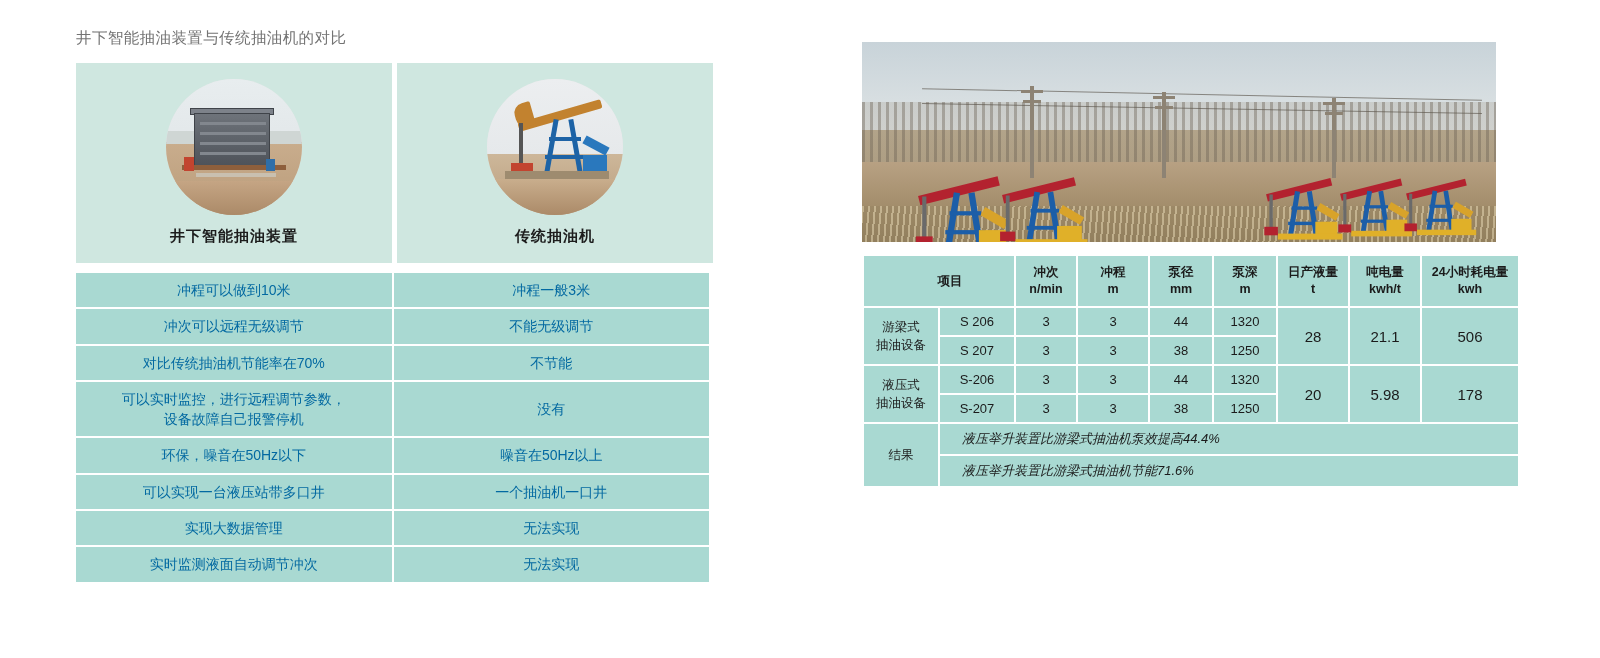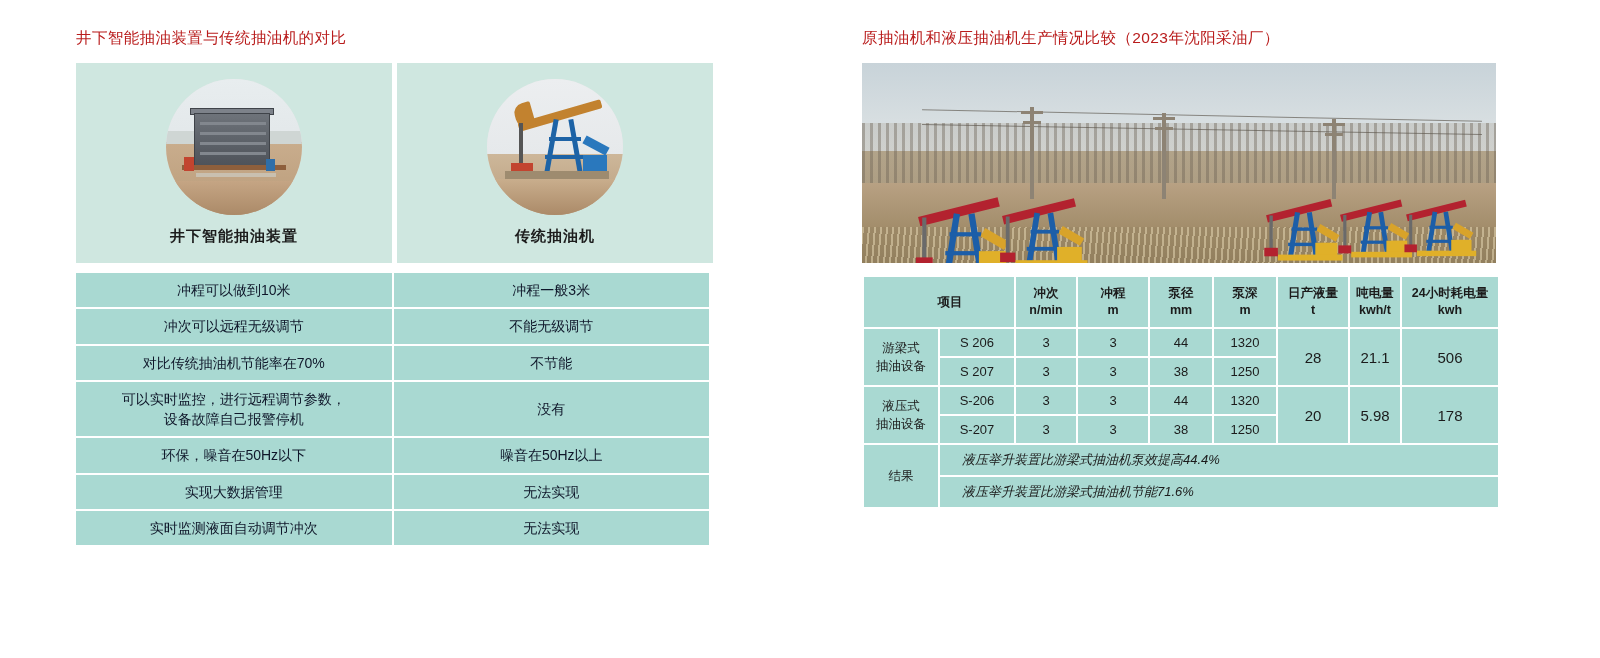--- a/index.html
+++ b/index.html
@@ -20,21 +20,21 @@
 
   
   .left-panel {
     position: absolute;
     left: 76px;
     top: 28px;
     width: 640px;
   }
   .panel-title {
     font-size: 15.5px;
-    color: #b91c1c;
+    color: #737373;
     letter-spacing: 0.4px;
     margin-bottom: 14px;
     white-space: nowrap;
   }
 
   .compare-head {
     display: flex;
     gap: 5px;
     width: 644px;
     align-items: flex-end;
@@ -109,21 +109,21 @@
     margin-top: 10px;
     display: flex;
     flex-direction: column;
     gap: 2px;
     width: 633px;
   }
   .compare-row { display: flex; gap: 2px; }
   .cmp-cell {
     width: 316px;
     background: #a9d9d2;
-    color: #0f172a;
+    color: #0369a1;
     font-size: 14px;
     line-height: 1.45;
     display: flex;
     align-items: center;
     justify-content: center;
     text-align: center;
     padding: 7px 10px;
     min-height: 30px;
   }
   .cmp-cell.tall { min-height: 48px; }
@@ -312,20 +312,32 @@
           </div>
           <div class="cmp-cell">
             <div>
               <span>噪音在50Hz以上</span>
             </div>
           </div>
         </div>
         <div class="compare-row">
           <div class="cmp-cell">
             <div>
+              <span>可以实现一台液压站带多口井</span>
+            </div>
+          </div>
+          <div class="cmp-cell">
+            <div>
+              <span>一个抽油机一口井</span>
+            </div>
+          </div>
+        </div>
+        <div class="compare-row">
+          <div class="cmp-cell">
+            <div>
               <span>实现大数据管理</span>
             </div>
           </div>
           <div class="cmp-cell">
             <div>
               <span>无法实现</span>
             </div>
           </div>
         </div>
         <div class="compare-row">
@@ -337,21 +349,20 @@
           <div class="cmp-cell">
             <div>
               <span>无法实现</span>
             </div>
           </div>
         </div>
       </div>
   </div>
 
   <div class="right-panel">
-    <div class="panel-title">原抽油机和液压抽油机生产情况比较（2023年沈阳采油厂）</div>
 
     <div class="field-photo">
       <div class="sky"></div>
       <div class="treeline"></div>
       <div class="ground"></div>
       <div class="grass"></div>
 
       <div class="wire" style="left:60px; top:52px; width:560px; transform:rotate(1.2deg);"></div>
       <div class="wire" style="left:60px; top:66px; width:560px; transform:rotate(1.0deg);"></div>
       <div class="pole" style="left:168px; height:92px; bottom:32%;"></div>
@@ -438,21 +449,21 @@
               <div class="th-unit">mm</div>
             </th>
             <th style="width: 62px;">
               <div class="th-main">泵深</div>
               <div class="th-unit">m</div>
             </th>
             <th style="width: 70px;">
               <div class="th-main">日产液量</div>
               <div class="th-unit">t</div>
             </th>
-            <th style="width: 50px;">
+            <th style="width: 70px;">
               <div class="th-main">吨电量</div>
               <div class="th-unit">kwh/t</div>
             </th>
             <th style="width: 96px;">
               <div class="th-main">24小时耗电量</div>
               <div class="th-unit">kwh</div>
             </th>
           </tr>
       </thead>
       <tbody id="table-body">

